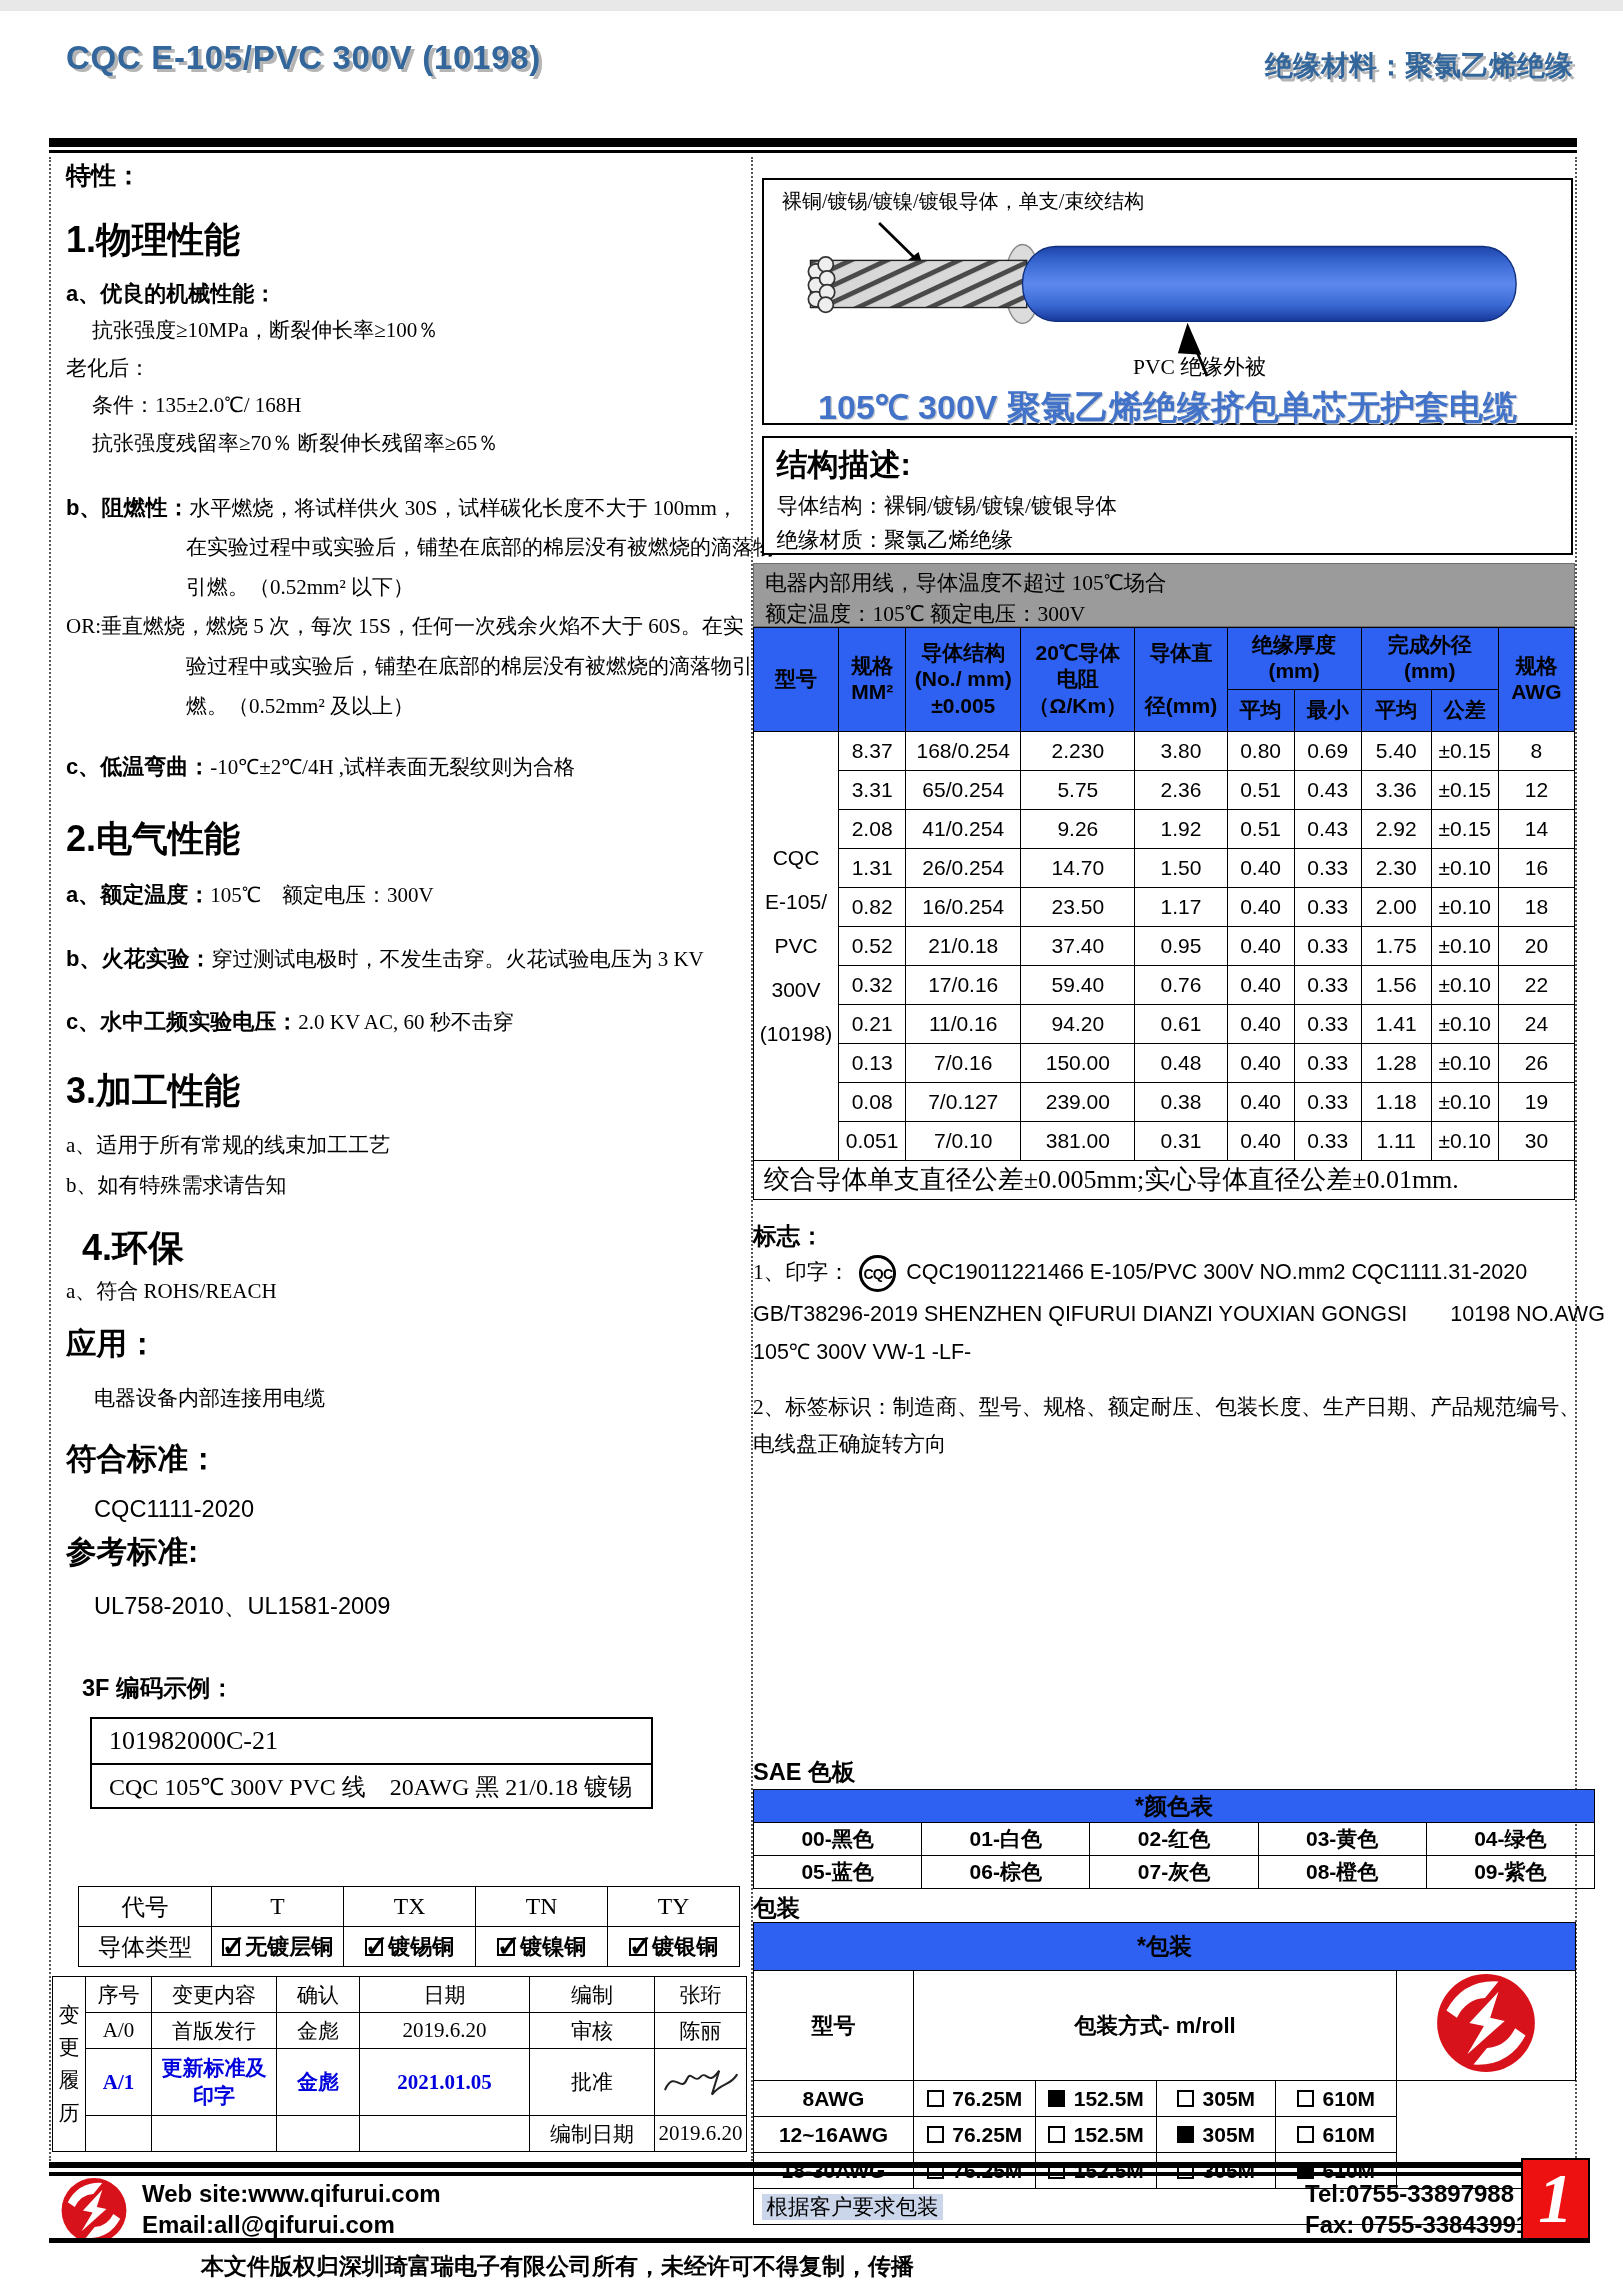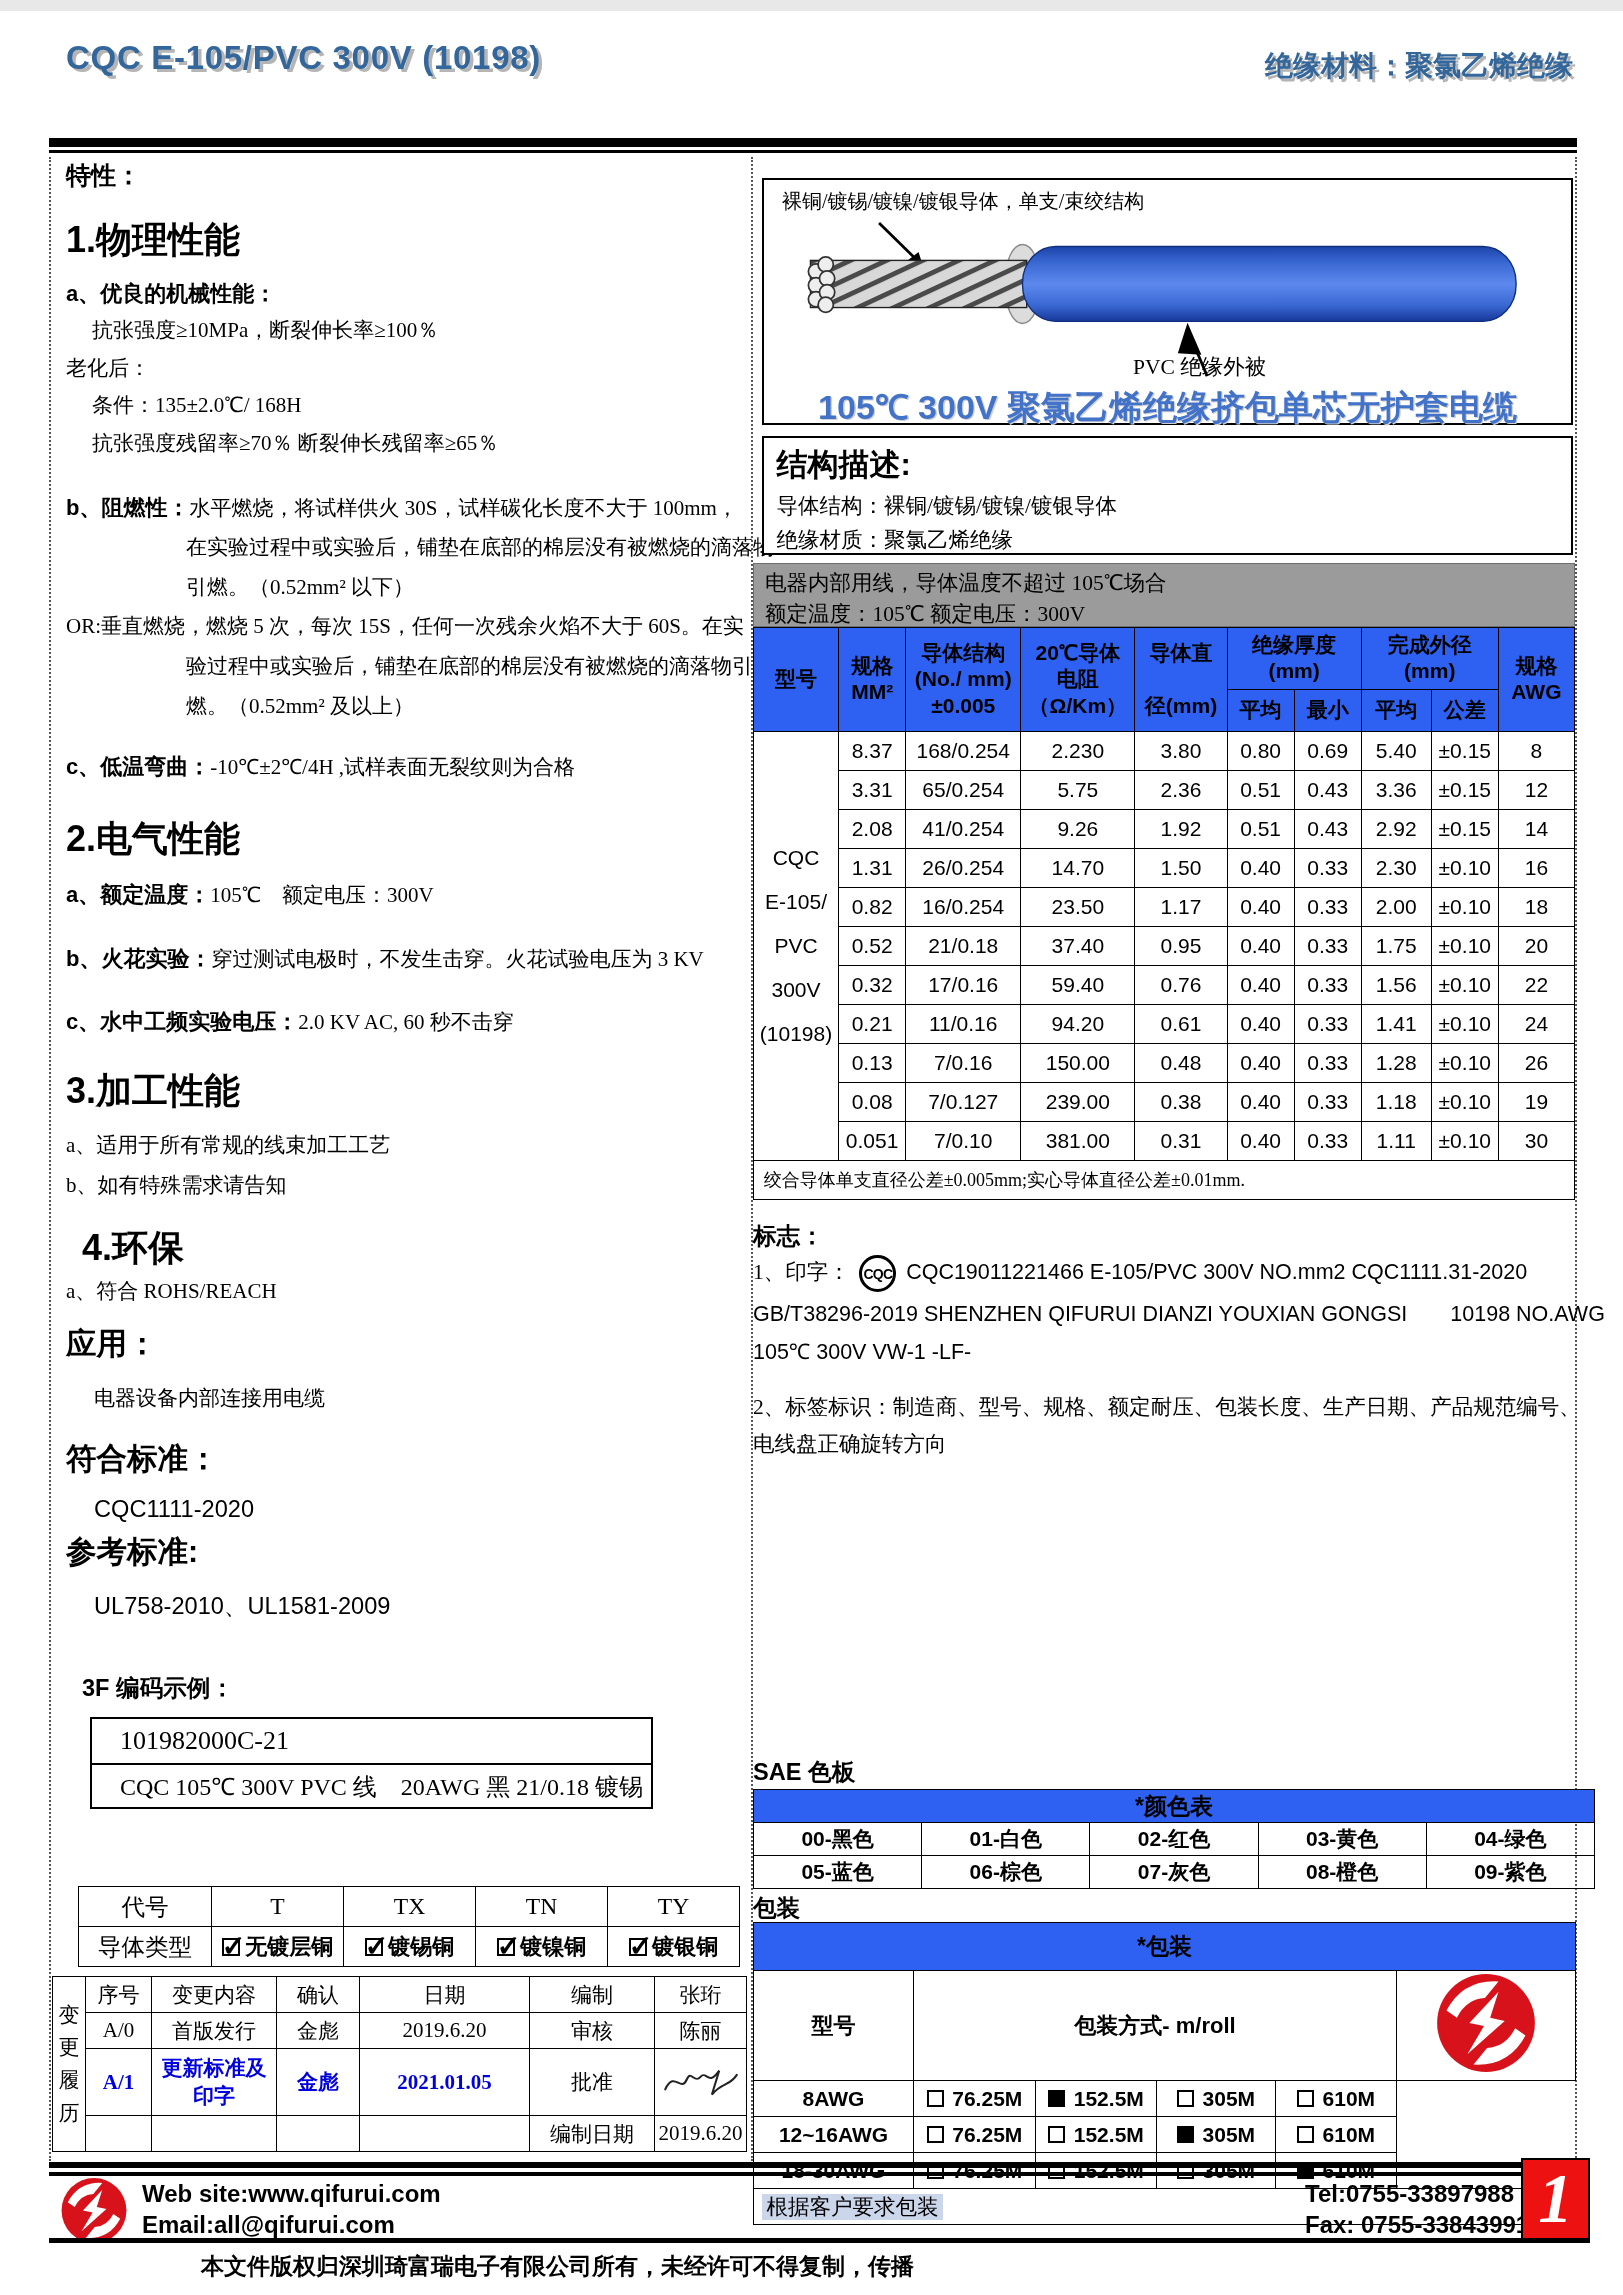--- a/index.html
+++ b/index.html
@@ -31,21 +31,21 @@
   
   table{border-collapse:collapse;table-layout:fixed}
   td,th{border:1.4px solid #000;text-align:center;padding:0 2.8px;overflow:hidden}
   .blue-h{background:var(--accent-blue);font-weight:bold}
 
   
   .spec{width:822px;font-size:21px}
   .spec th{background:var(--accent-blue);font-weight:bold;white-space:pre-line;line-height:1.25;padding:4.2px 1.4px}
   .spec td{height:39px;background:#fff}
   .spec .model-cell{white-space:pre-line;line-height:2.1;font-size:21px;background:#fff}
-  .spec .note-cell{text-align:left;font-family:"Liberation Serif",serif;font-size:18px;padding-left:9.7px;height:39px}
+  .spec .note-cell{text-align:left;font-family:"Liberation Serif",serif;font-size:26px;padding-left:9.7px;height:39px}
 
   
   .sae{width:842px;font-size:21px}
   .sae th{height:33px;font-size:23px}
   .sae td{height:33px;font-weight:bold}
   .pack{width:822px;font-size:21px}
   .pack th{height:48px;font-size:23px}
   .pack td{height:36px;font-weight:bold}
   .pk-note{text-align:left;font-weight:normal!important;font-family:"Liberation Serif",serif;font-size:21.5px;padding-left:8.3px}
   .pk-note span{background:var(--hl);padding:1.4px 4.2px}
@@ -66,21 +66,21 @@
   .hist td{height:36px}
   .side-label{white-space:pre-line;line-height:1.55;font-size:21px}
   .blue-cell{color:var(--link-blue);font-weight:bold}
 
   
   .box{border:2.1px solid #000;background:#fff}
   .graybox{background:var(--gray-band);border:1.4px solid #6e6e6e}
   .cable-title{font-size:34px;color:var(--title-blue);text-shadow:1.4px 1.4px 0 #cfcfcf;font-weight:bold;white-space:nowrap}
   .cqc-badge{display:inline-block;width:37px;height:37px;border:3.5px solid #000;border-radius:50%;text-align:center;line-height:32px;font-weight:bold;font-size:14px;letter-spacing:-0.7px;vertical-align:middle;margin:0 9.7px}
   .code-box{border:2.1px solid #000;width:563px}
-  .code-box .row{height:44px;display:flex;align-items:center;padding-left:28px;font-family:"Liberation Serif",serif;font-size:26px;white-space:nowrap}
+  .code-box .row{height:44px;display:flex;align-items:center;padding-left:17px;font-family:"Liberation Serif",serif;font-size:26px;white-space:nowrap}
   .code-box .row+.row{border-top:2.1px solid #000}
 
   
   .pageno{background:#ee1111;border:2.1px solid #000;color:#fff;text-align:center;font-family:"Liberation Serif",serif;font-style:italic;font-weight:bold;font-size:69px;line-height:78px}
   .ft-bold{font-size:24px;font-weight:bold;white-space:nowrap}
 </style>
 </head>
 <body>
 
 <div class="page">

